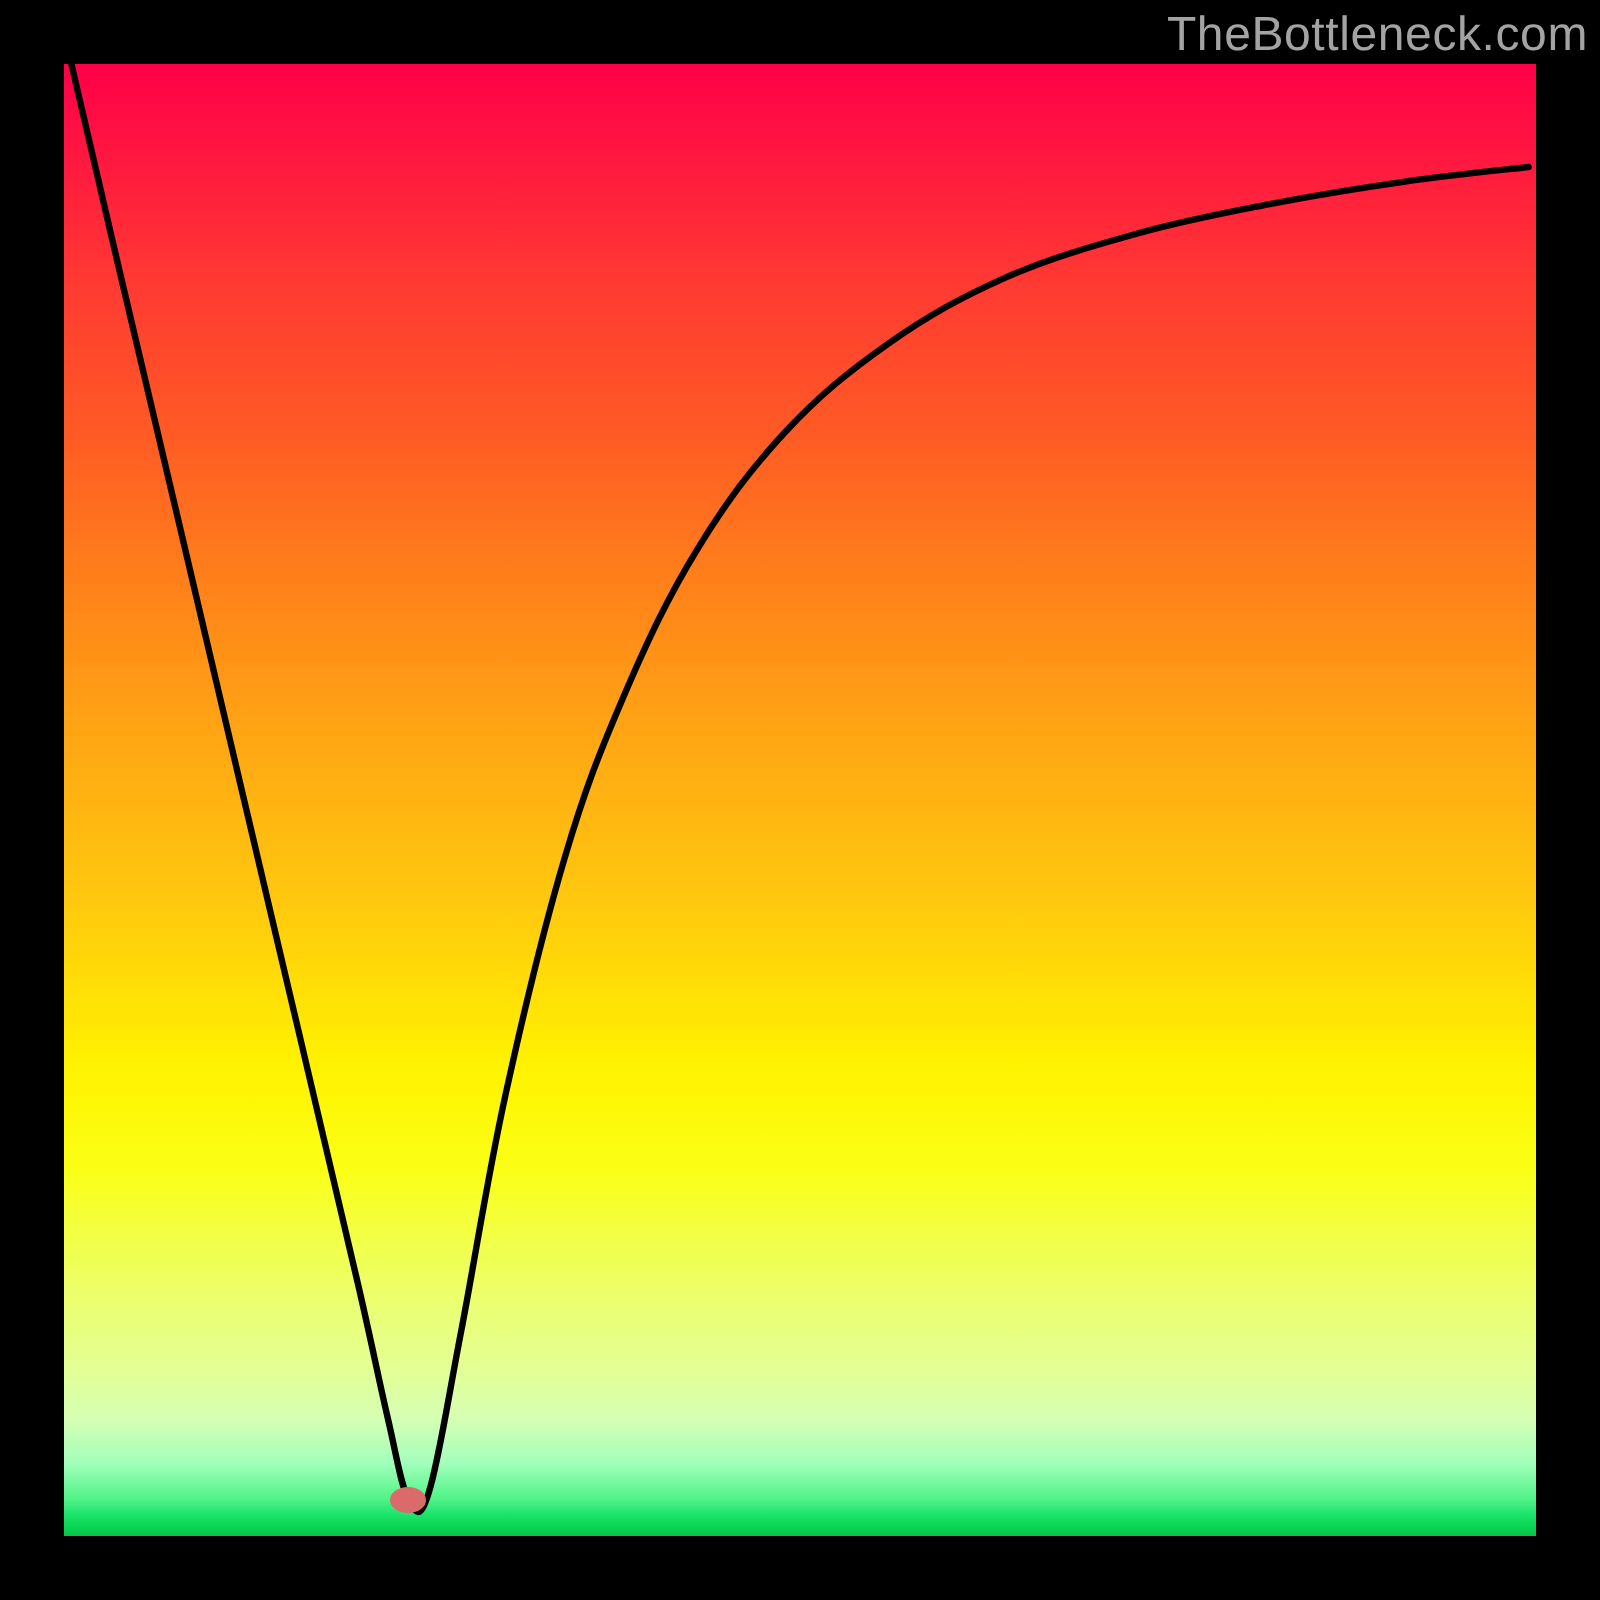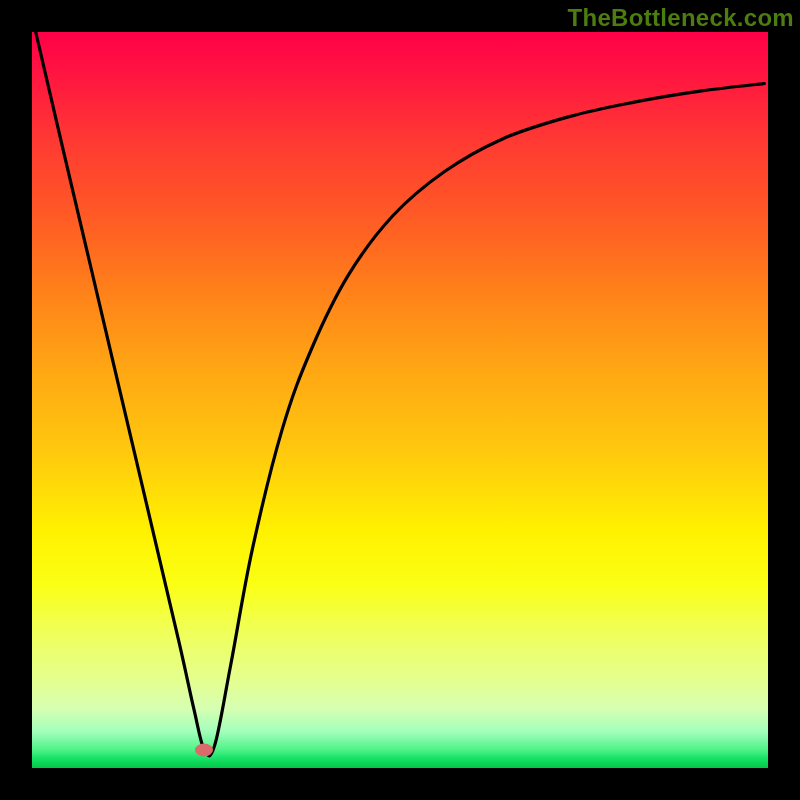--- a/index.html
+++ b/index.html
@@ -48,24 +48,24 @@
   svg.curve {
     position: absolute;
     top: 0; left: 0;
     width: 736px;
     height: 736px;
   }
   .watermark {
     position: absolute;
     top: 4px;
     right: 6px;
-    color: #4d7c0f;
+    color: #a3a3a3;
     font-size: 24px;
     letter-spacing: 0.3px;
-    font-weight: 700;
+    font-weight: 400;
     font-family: Arial, Helvetica, sans-serif;
   }
   .marker {
     position: absolute;
     width: 18px;
     height: 13px;
     background: #db6a6a;
     border-radius: 50%;
     transform: translate(-50%, -50%);
   }

